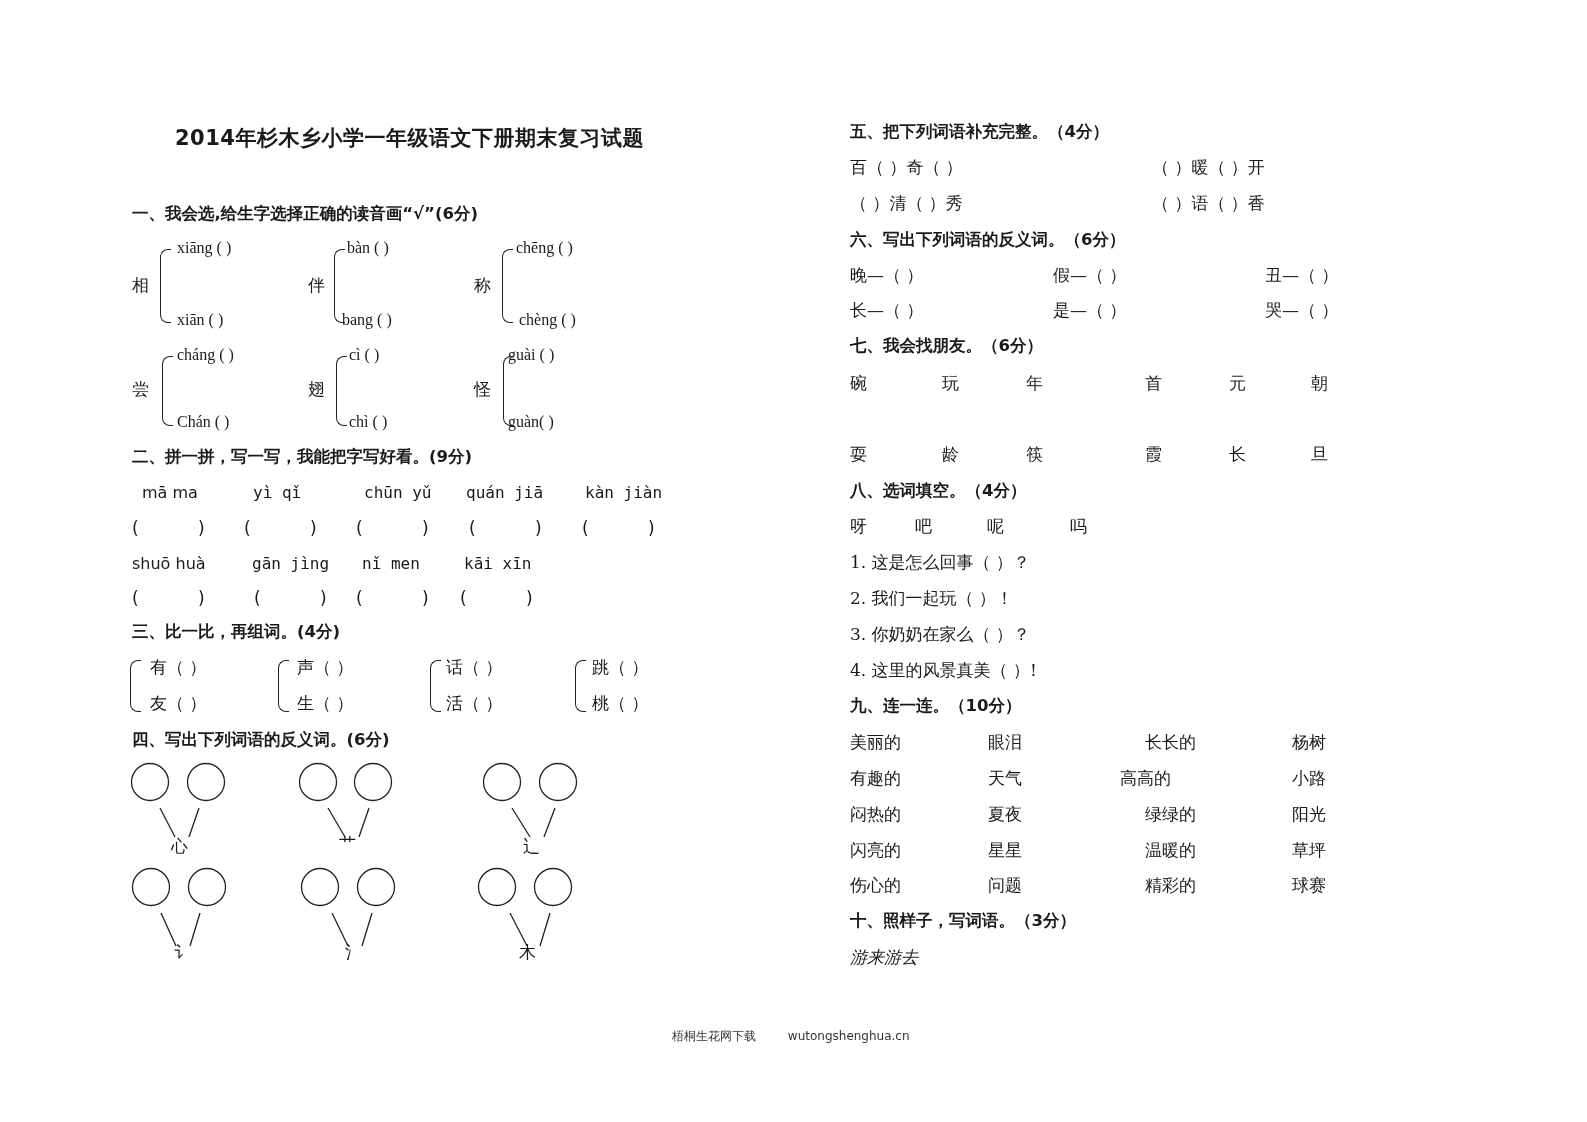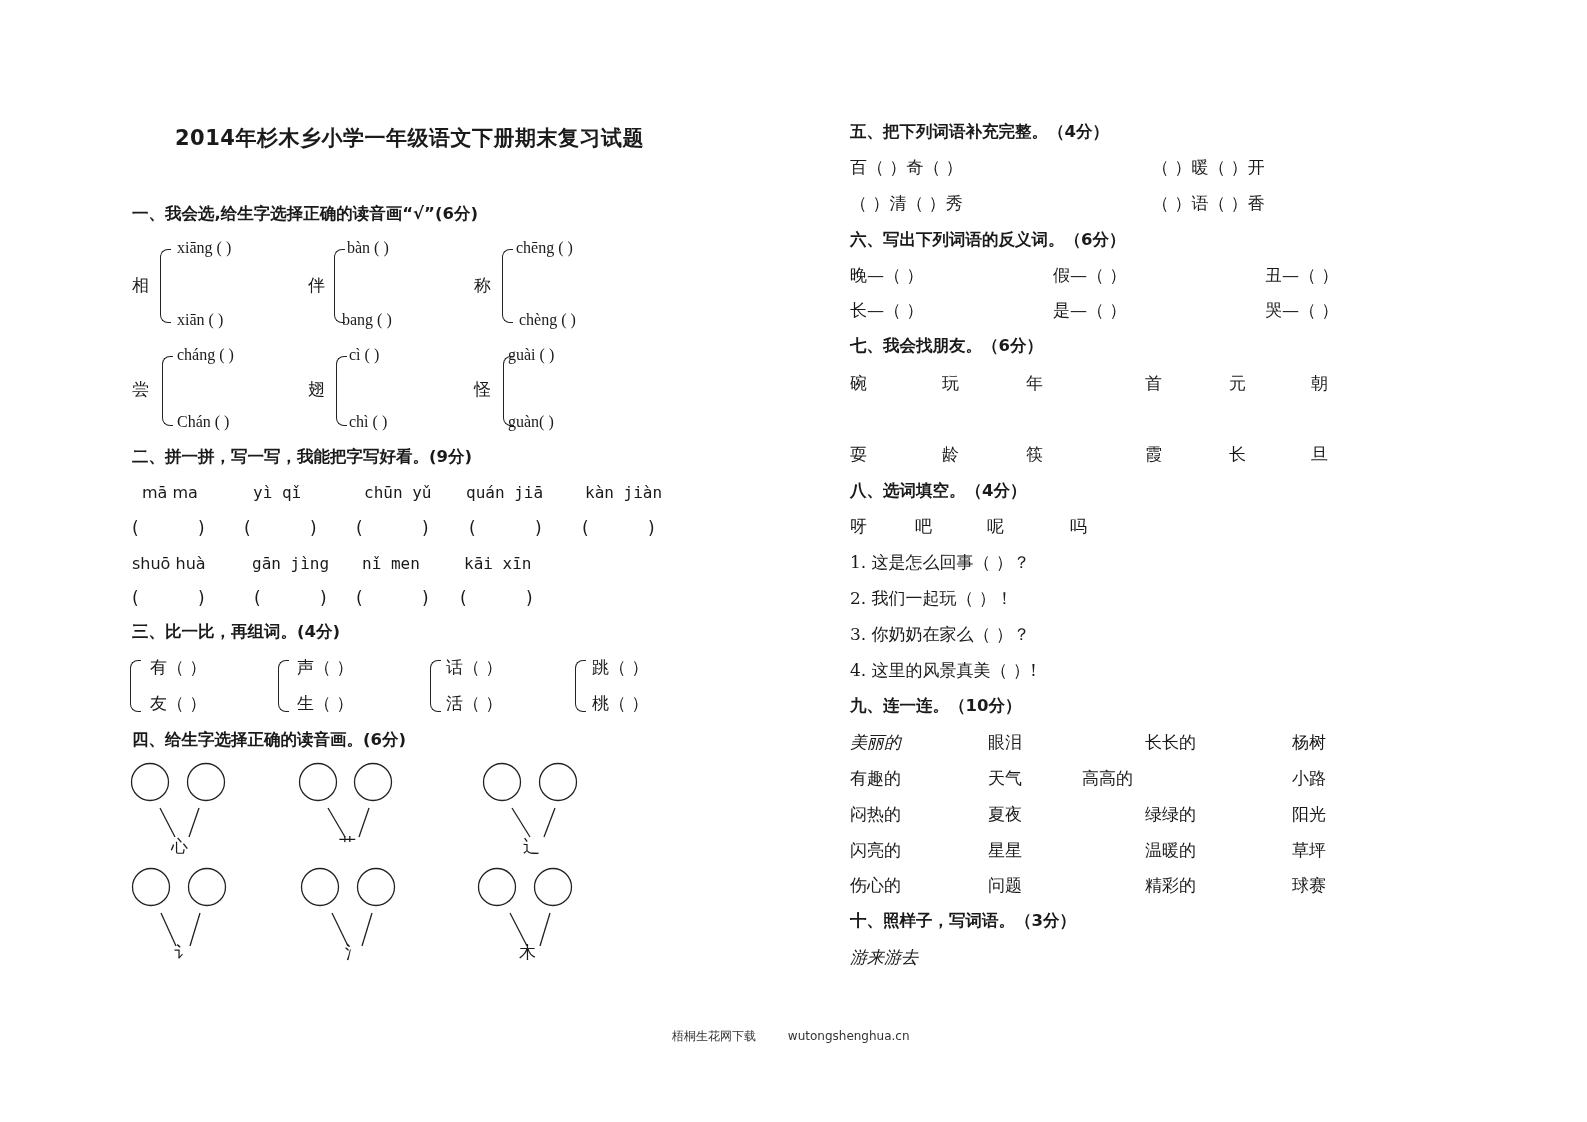--- a/index.html
+++ b/index.html
@@ -101,21 +101,21 @@
 
   <div class="brace" style="left:430px;top:660px;width:10px;height:50px;"></div>
   <div class="abs txt" style="left:446px;top:656px;">话（          ）</div>
   <div class="abs txt" style="left:446px;top:692px;">活（          ）</div>
 
   <div class="brace" style="left:575px;top:660px;width:10px;height:50px;"></div>
   <div class="abs txt" style="left:592px;top:656px;">跳（          ）</div>
   <div class="abs txt" style="left:592px;top:692px;">桃（          ）</div>
 </div>
 
-<div class="abs sec" style="left:132px;top:729px;">四、给生字选择正确的读音画。(6分)</div>
+<div class="abs sec" style="left:132px;top:729px;">四、写出下列词语的反义词。(6分)</div>
 <svg width="1587" height="1122">
   <g fill="none" stroke="#222" stroke-width="1.3">
 
     <circle cx="150" cy="782" r="18.5"></circle>
       <circle cx="206" cy="782" r="18.5"></circle>
     <line x1="160" y1="808" x2="175" y2="837"></line>
       <line x1="199" y1="808" x2="189" y2="837"></line>
     <circle cx="318" cy="782" r="18.5"></circle>
       <circle cx="373" cy="782" r="18.5"></circle>
     <line x1="328" y1="808" x2="345" y2="837"></line>
@@ -185,34 +185,34 @@
   <div class="abs txt" style="left:987px;top:515px;">呢</div>
   <div class="abs txt" style="left:1070px;top:515px;">吗</div>
 </div>
 <div class="abs txt" style="left:850px;top:551px;">1. 这是怎么回事（    ）？</div>
 <div class="abs txt" style="left:850px;top:587px;">2. 我们一起玩（    ）！</div>
 <div class="abs txt" style="left:850px;top:623px;">3. 你奶奶在家么（    ）？</div>
 <div class="abs txt" style="left:850px;top:659px;">4. 这里的风景真美（    ）!</div>
 
 <div class="abs sec" style="left:850px;top:695px;">九、连一连。（10分）</div>
 <div>
-  <div class="abs txt" style="left:850px;top:731px;font-style:italic;">美丽的</div>
+  <div class="abs txt" style="left:850px;top:731px;">美丽的</div>
   <div class="abs txt" style="left:850px;top:767px;">有趣的</div>
   <div class="abs txt" style="left:850px;top:803px;">闷热的</div>
   <div class="abs txt" style="left:850px;top:839px;">闪亮的</div>
   <div class="abs txt" style="left:850px;top:874px;">伤心的</div>
 
   <div class="abs txt" style="left:988px;top:731px;">眼泪</div>
   <div class="abs txt" style="left:988px;top:767px;">天气</div>
   <div class="abs txt" style="left:988px;top:803px;">夏夜</div>
   <div class="abs txt" style="left:988px;top:839px;">星星</div>
   <div class="abs txt" style="left:988px;top:874px;">问题</div>
 
   <div class="abs txt" style="left:1145px;top:731px;">长长的</div>
-  <div class="abs txt" style="left:1082px;top:767px;">高高的</div>
+  <div class="abs txt" style="left:1120px;top:767px;">高高的</div>
   <div class="abs txt" style="left:1145px;top:803px;">绿绿的</div>
   <div class="abs txt" style="left:1145px;top:839px;text-align:right;">温暖的</div>
   <div class="abs txt" style="left:1145px;top:874px;">精彩的</div>
 
   <div class="abs txt" style="left:1292px;top:731px;">杨树</div>
   <div class="abs txt" style="left:1292px;top:767px;">小路</div>
   <div class="abs txt" style="left:1292px;top:803px;">阳光</div>
   <div class="abs txt" style="left:1292px;top:839px;">草坪</div>
   <div class="abs txt" style="left:1292px;top:874px;">球赛</div>
 </div>

